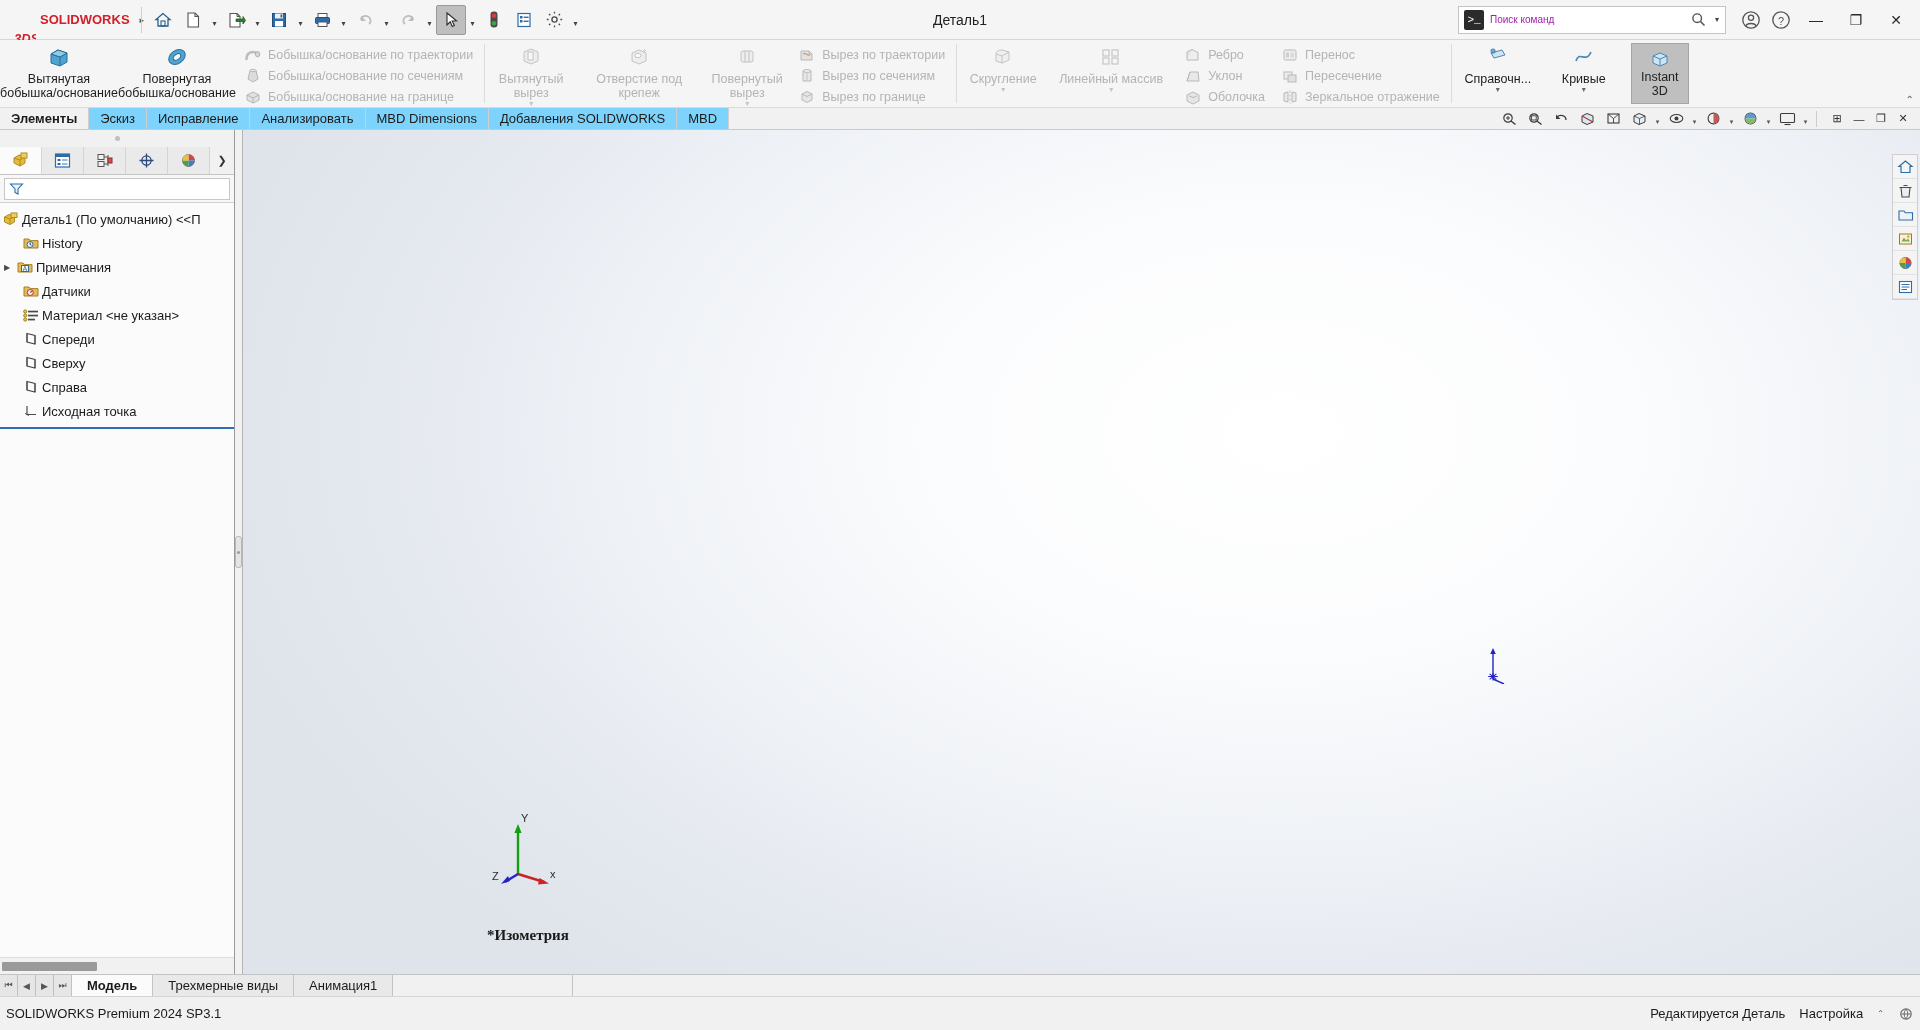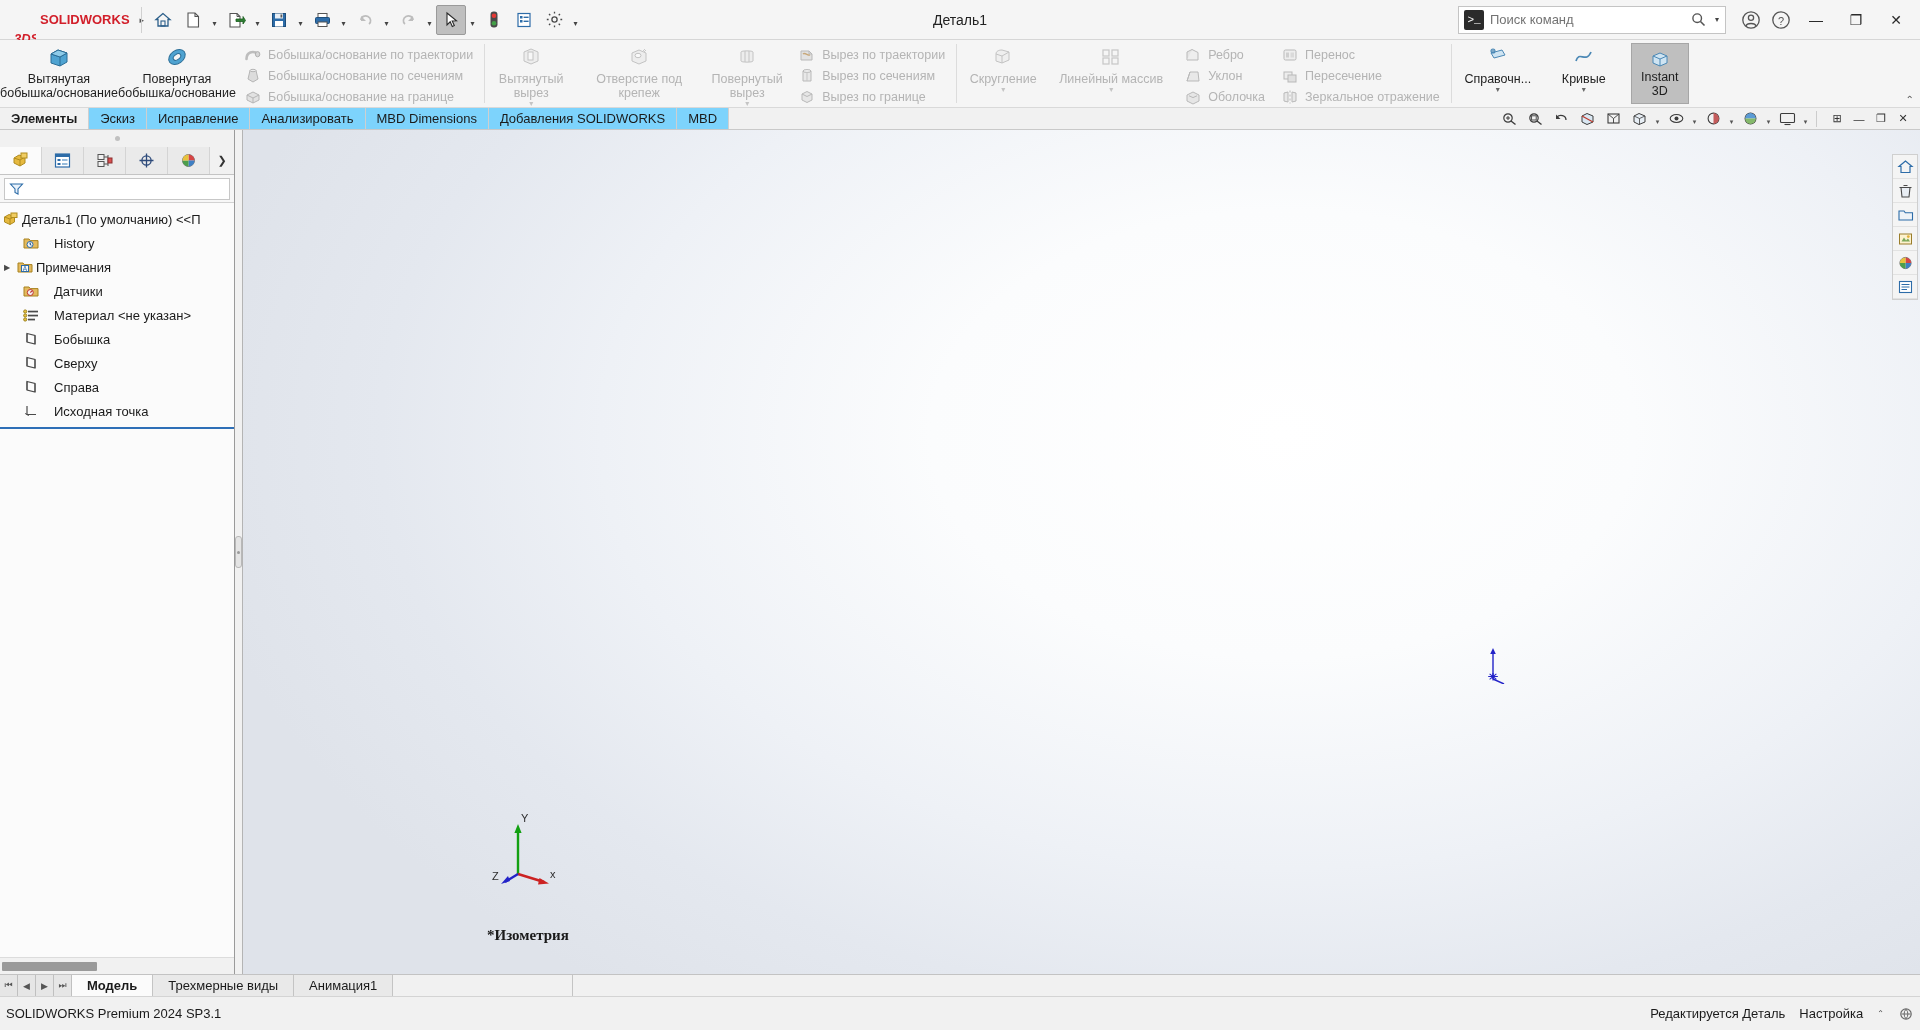--- a/index.html
+++ b/index.html
@@ -44,21 +44,21 @@
   .title-right { margin-left:auto; display:flex; align-items:center; padding-right: 4px; }
   .searchbox {
     display:flex; align-items:center; width: 268px; height: 28px;
     border:1px solid #c4c4c4; background:#fff; margin-right: 10px;
   }
   .search-cmd-icon {
     width:20px; height:20px; margin:0 6px 0 5px; background:#2b2b2b; color:#fff;
     font-size:11px; display:flex; align-items:center; justify-content:center; border-radius:2px;
     font-family:"Liberation Mono", monospace;
   }
-  .search-ph { color:#737373; font-size:13px; flex:1; }
+  .search-ph { color:#a21caf; font-size:10px; flex:1; }
   .search-mag { width:22px; color:#555; display:flex; align-items:center; justify-content:center; }
   .search-caret { width:16px; color:#444; font-size:8px; display:flex; align-items:center; justify-content:center; }
   .icon-round { width:30px; height:30px; display:flex; align-items:center; justify-content:center; color:#3a3a3a; }
   .wbtn { width:40px; height:40px; display:flex; align-items:center; justify-content:center; color:#2a2a2a; font-size:14px; }
 
   
   .ribbon {
     height: 68px; min-height:68px;
     display: flex; align-items: stretch;
     background: #f5f5f5;
@@ -124,21 +124,21 @@
   .lp-tab { width:42px; display:flex; align-items:center; justify-content:center; border-right:1px solid #d4d4d4; background:#eaeaea; }
   .lp-tab.active { background:#fbfbfb; border-bottom:1px solid #fbfbfb; }
   .lp-more { width:24px; display:flex; align-items:center; justify-content:center; color:#333; font-size:11px; }
   .lp-filter { height:28px; display:flex; align-items:center; padding:0 4px; border-bottom:1px solid #d2d2d2; background:#f7f7f7; }
   .lp-filter-box { flex:1; height:22px; border:1px solid #c7c7c7; background:#fff; display:flex; align-items:center; padding-left:3px; }
   .tree { flex:1; overflow:hidden; background:#fbfbfb; padding-top:4px; }
   .tnode { display:flex; align-items:center; height:24px; padding-left:0; white-space:nowrap; }
   .tnode .exp { width:14px; display:flex; align-items:center; justify-content:center; color:#4a4a4a; font-size:8px; }
   .tnode .tico { width:22px; display:flex; align-items:center; justify-content:center; }
   .tnode .tlb { font-size:13px; color:#1b1b1b; }
-  .tnode.indent { padding-left: 20px; gap: 12px; }
+  .tnode.indent { padding-left: 20px; }
   .tree-divider { height:2px; background:#2e6fb7; margin-top:4px; }
   .lp-hscroll { height:17px; background:#f1f1f1; border-top:1px solid #dcdcdc; display:flex; align-items:center; padding:0 2px; }
   .lp-hscroll .thumb { height:9px; width:95px; background:#9a9a9a; border-radius:1px; }
   .splitter {
     width:8px; background:#f1f1f1; border-right:1px solid #b4b4b4;
     display:flex; align-items:center; justify-content:center;
   }
   .splitter .knob { width:7px; height:32px; background:#e4e4e4; border:1px solid #b8b8b8; border-radius:3px; display:flex; align-items:center; justify-content:center;}
   .splitter .knob i { width:3px; height:3px; border-radius:50%; background:#9a9a9a; display:block; }
 
@@ -806,21 +806,21 @@
           <span class="tlb">Материал &lt;не указан&gt;</span>
         </div>
 
         <div class="tnode indent">
           <span class="tico">
             <svg width="18" height="16" viewBox="0 0 18 16">
                 <path d="M5 2.5 L13 4.5 L13 13 L5 11 Z" fill="none" stroke="#4a4a4a" stroke-width="1.1"></path>
                 <path d="M5 2.5 L5 11 M13 4.5 L13 13" stroke="#4a4a4a" stroke-width="1.1"></path>
               </svg>
           </span>
-          <span class="tlb">Бобышка</span>
+          <span class="tlb">Спереди</span>
         </div>
 
         <div class="tnode indent">
           <span class="tico">
             <svg width="18" height="16" viewBox="0 0 18 16">
                 <path d="M5 2.5 L13 4.5 L13 13 L5 11 Z" fill="none" stroke="#4a4a4a" stroke-width="1.1"></path>
                 <path d="M5 2.5 L5 11 M13 4.5 L13 13" stroke="#4a4a4a" stroke-width="1.1"></path>
               </svg>
           </span>
           <span class="tlb">Сверху</span>

